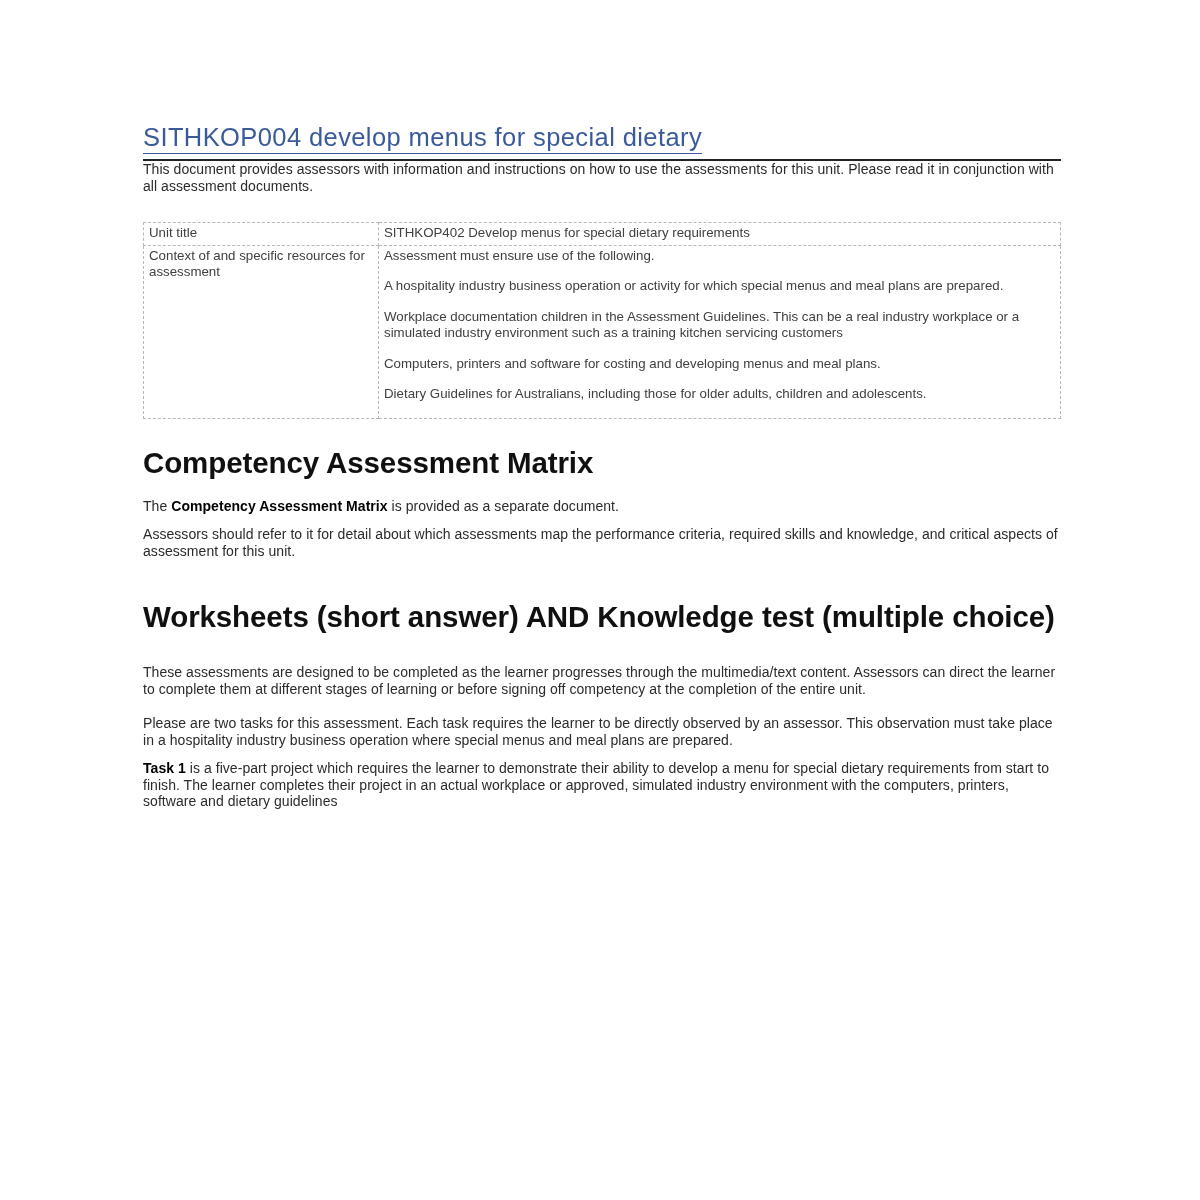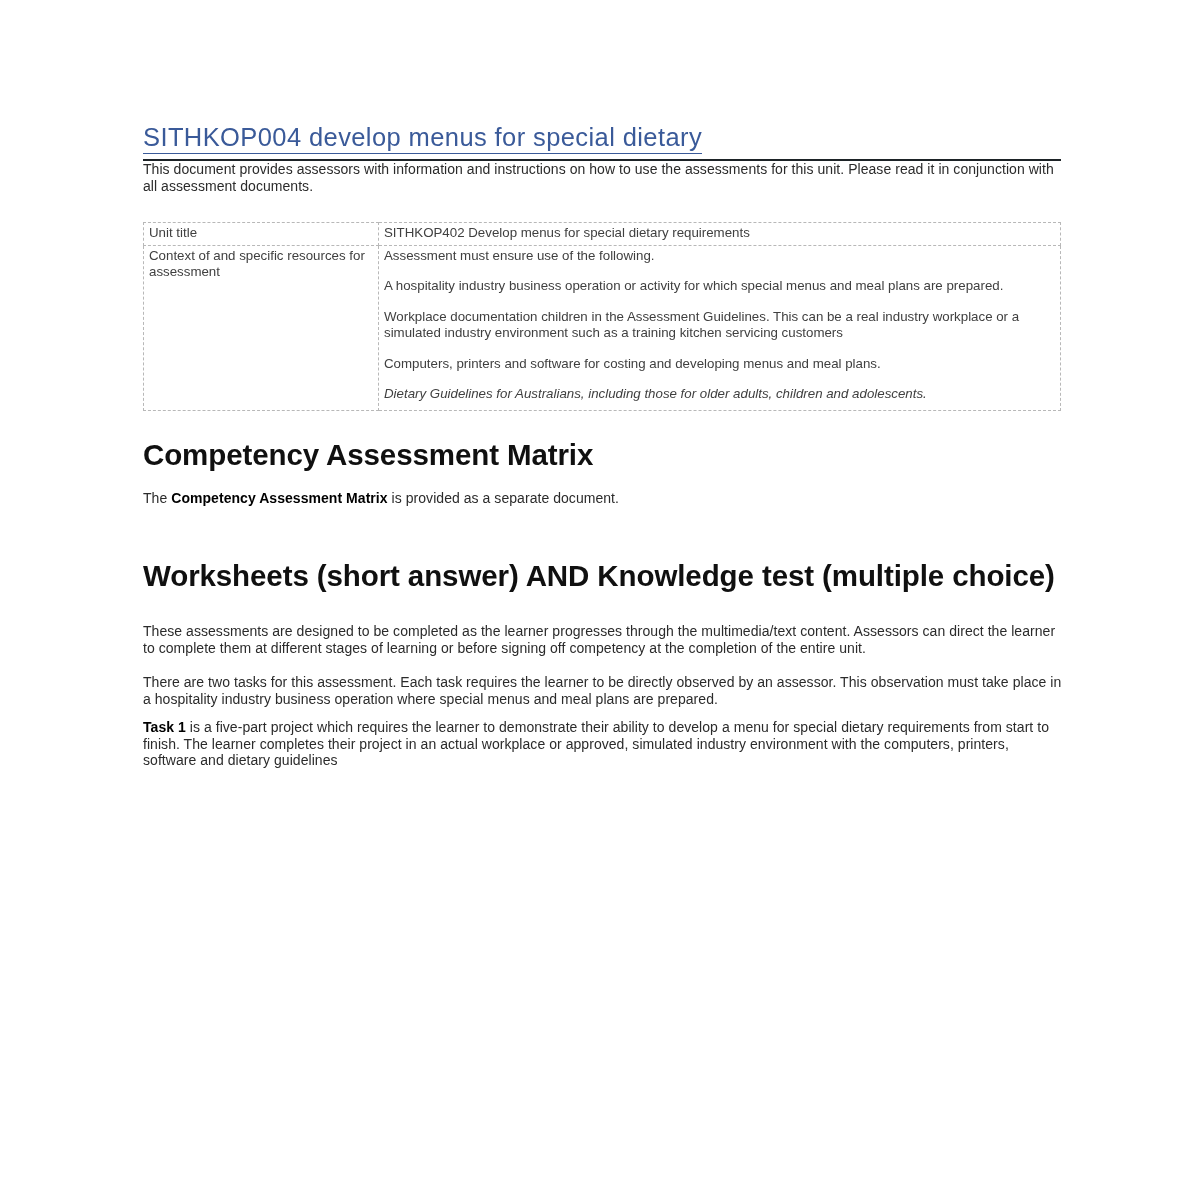--- a/index.html
+++ b/index.html
@@ -76,21 +76,21 @@
     border: 1px dashed #b8b8b8;
     padding: 2px 5px 3px 5px;
     font-size: 13.3px;
     line-height: 16.5px;
     color: #404040;
     vertical-align: top;
   }
   td.col-label { width: 224px; }
   td.v-center { vertical-align: middle; }
   .cell-para { margin: 0 0 14px 0; }
-  .cell-para:last-child { margin-bottom: 4px; font-style: italic; }
+  .cell-para:last-child { margin-bottom: 12px; }
 
   
   h2.sec {
     margin: 26px 0 0 0;
     font-size: 29.5px;
     line-height: 35px;
     font-weight: bold;
     color: #101010;
     letter-spacing: -0.1px;
   }
@@ -128,28 +128,29 @@
             <p class="cell-para">Dietary Guidelines for Australians, including those for older adults, children and adolescents.</p>
           </td>
         </tr>
       </tbody>
     </table>
 
     <h2 class="sec">Competency Assessment Matrix</h2>
     <div class="gap-sm"></div>
     <p class="body"><span>The </span><b>Competency Assessment Matrix</b><span> is provided as a separate document.</span></p>
     <div class="gap-p"></div>
+    <p class="body">Assessors should refer to it for detail about which assessments map the performance criteria, required skills and knowledge, and critical aspects of assessment for this unit.</p>
 
     <h2 class="sec tight">
       <span>Worksheets (short answer) AND Knowledge</span>
       <span>test (multiple choice)</span>
     </h2>
     <div class="gap-sm"></div>
     <div class="gap-p"></div>
     <p class="body">These assessments are designed to be completed as the learner progresses through the multimedia/text content. Assessors can direct the learner to complete them at different stages of learning or before signing off competency at the completion of the entire unit.</p>
 
     <div class="gap-sm"></div>
-    <p class="body">There are two tasks for this assessment. Each task requires the learner to be directly observed by an assessor. This observation must take place in a hospitality industry business operation where special menus and meal plans are prepared.</p>
+    <p class="body">Please are two tasks for this assessment. Each task requires the learner to be directly observed by an assessor. This observation must take place in a hospitality industry business operation where special menus and meal plans are prepared.</p>
     <div class="gap-p"></div>
     <p class="body"><b>Task 1</b><span> is a five-part project which requires the learner to demonstrate their ability to develop a menu for special dietary requirements from start to finish. The learner completes their project in an actual workplace or approved, simulated industry environment with the computers, printers, software and dietary guidelines</span></p>
 
   </div>
 </div>
 
 </body></html>

